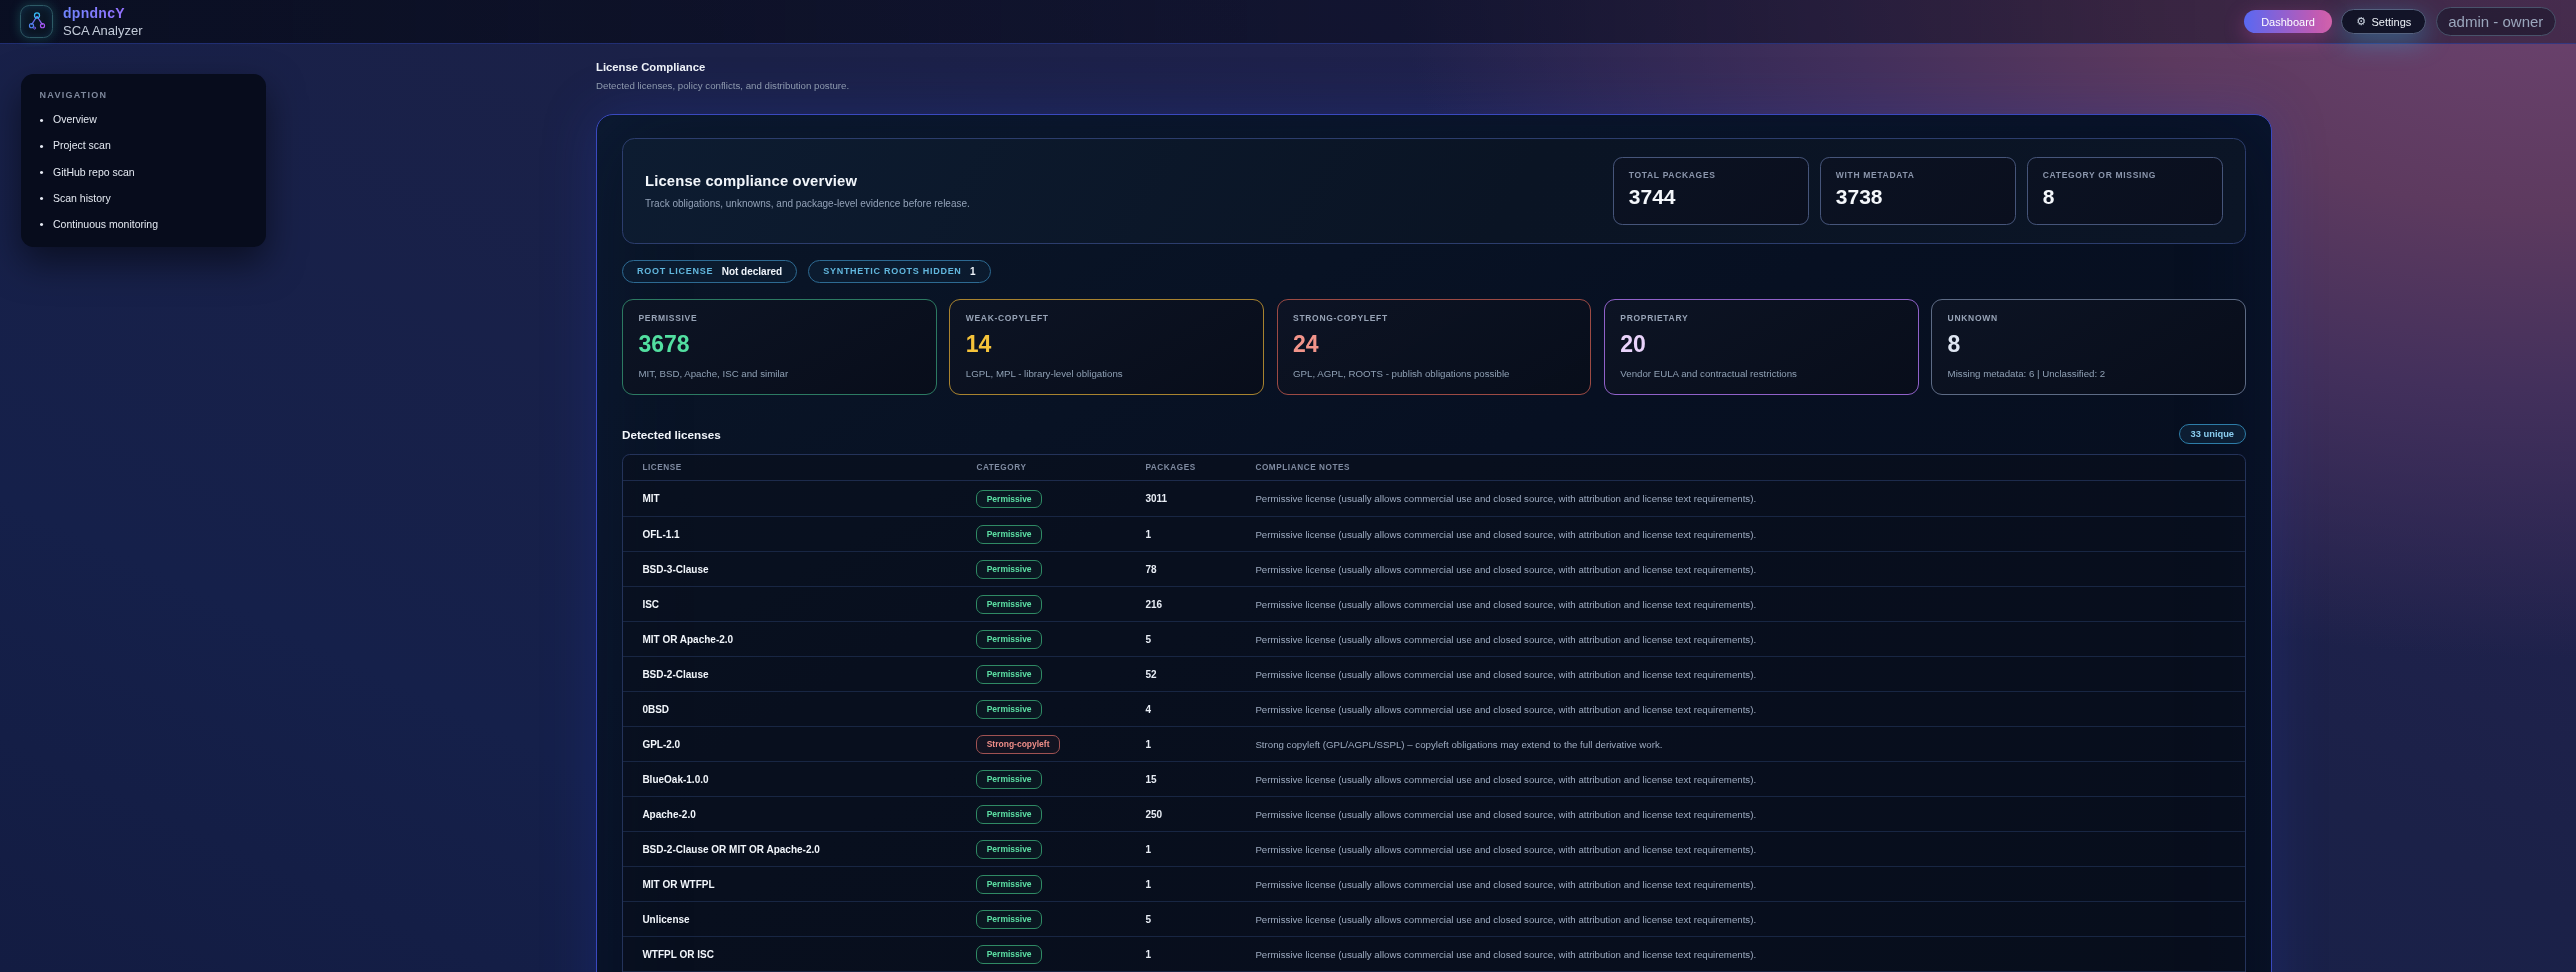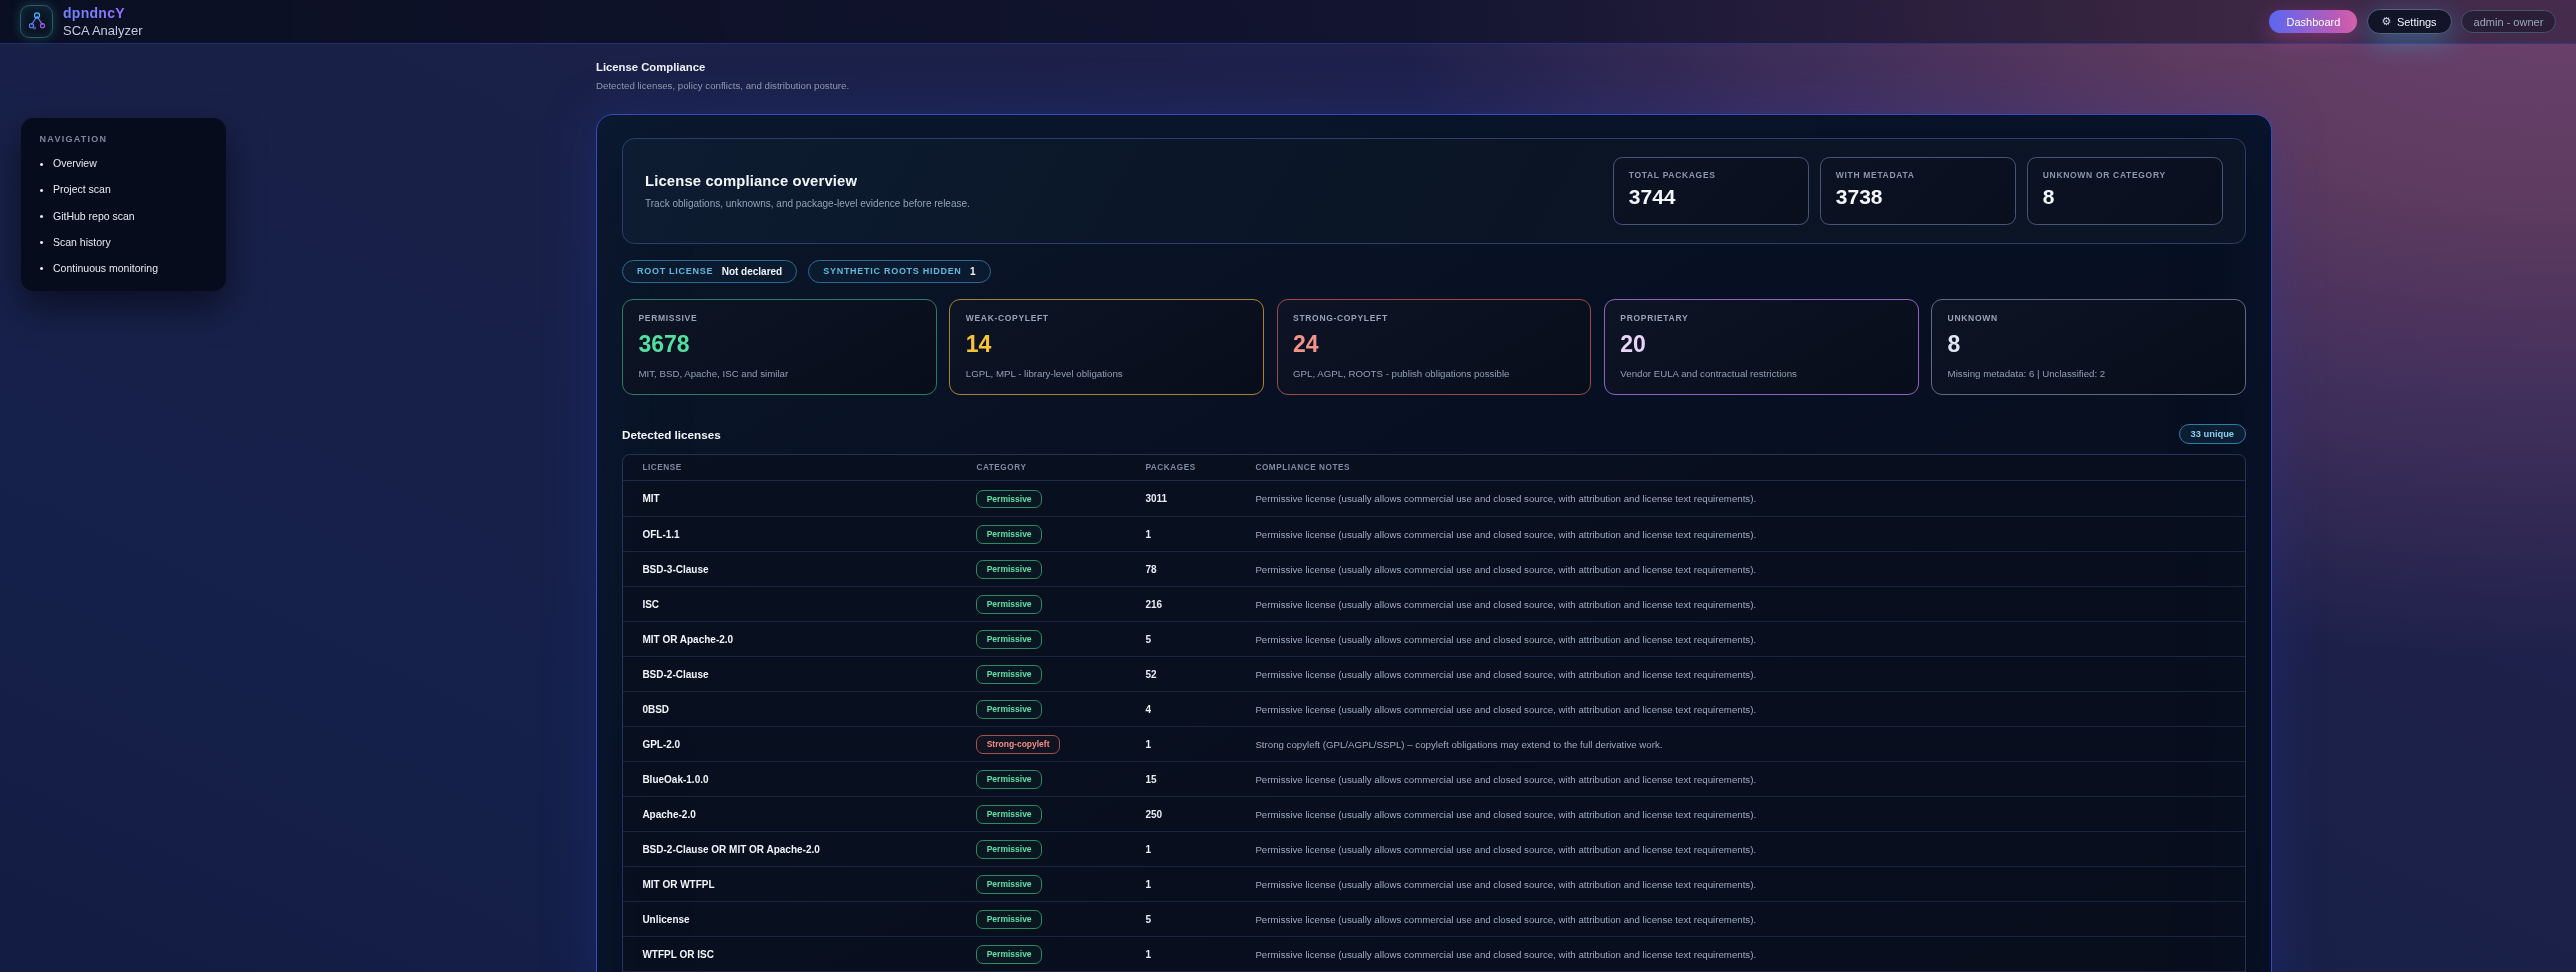--- a/index.html
+++ b/index.html
@@ -43,30 +43,29 @@
     background:linear-gradient(90deg,#5968f2,#b85bb8 75%,#d95fa8);
     box-shadow:0 6.2px 20px rgba(205,80,170,.38);
   }
   .btn-settings {
     padding:5.4px 14px; font-size:11px; color:#eef2f8;
     background:rgba(10,16,34,.85); border:0.8px solid #55627f;
     box-shadow:0 7.8px 26.4px rgba(45,190,240,.4);
   }
   .gear { font-size:11px; color:#cfd7e4; }
   .user-pill {
-    padding:4.7px 11.7px; font-size:11px; color:#9aa6bc;
+    padding:4.7px 11.7px; font-size:15px; color:#9aa6bc;
     border:0.8px solid #49536b; border-radius:776px; background:rgba(10,16,32,.45);
   }
 
   
   .nav-panel {
-    position:absolute; left:21px; top:74px; width:205px;
+    position:absolute; left:21px; top:74px; width:245px;
     background:#070c1c; border-radius:12.4px; padding:15.5px 18.6px 17px 18.6px;
     box-shadow:0 15.5px 36px rgba(0,0,0,.5);
-    margin-top:44px;
   }
   .nav-title { font-size:9px; font-weight:bold; color:#7e889c; letter-spacing:.14em; }
   .nav-list { list-style:none; margin-top:6.2px; }
   .nav-list li {
     font-size:10.5px; color:#e4e9f1; margin-top:13.2px;
     display:flex; align-items:center; gap:9.3px; cursor:pointer;
   }
   .nav-list li::before { content:"•"; font-size:11.7px; color:#e4e9f1; }
 
   
@@ -215,21 +214,21 @@
             <div class="stat-label">TOTAL PACKAGES</div>
             <div class="stat-value">3744</div>
           </div>
 
           <div class="stat-box">
             <div class="stat-label">WITH METADATA</div>
             <div class="stat-value">3738</div>
           </div>
 
           <div class="stat-box">
-            <div class="stat-label">UNKNOWN OR CATEGORY</div>
+            <div class="stat-label">CATEGORY OR MISSING</div>
             <div class="stat-value">8</div>
           </div>
         </div>
     </div>
 
     <div class="badge-row">
 
         <div class="pill-badge">
           <span class="pb-label">ROOT LICENSE</span>
           <span class="pb-value">Not declared</span>

